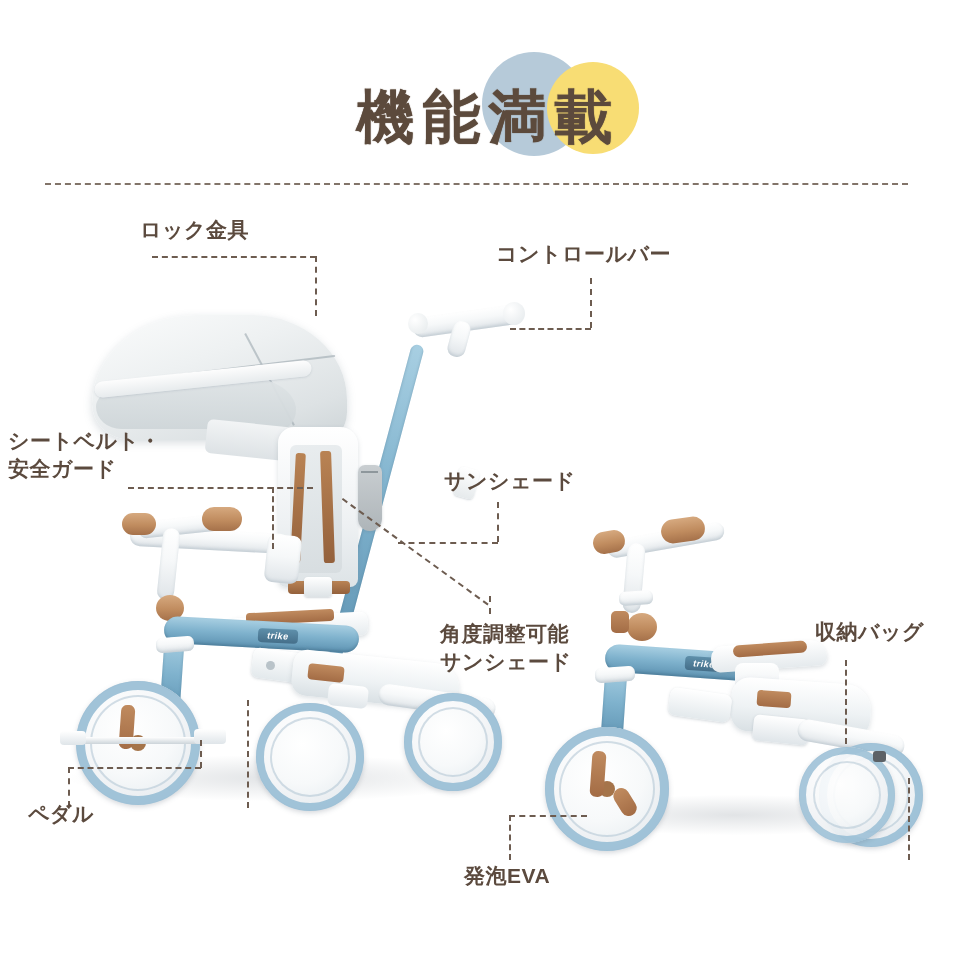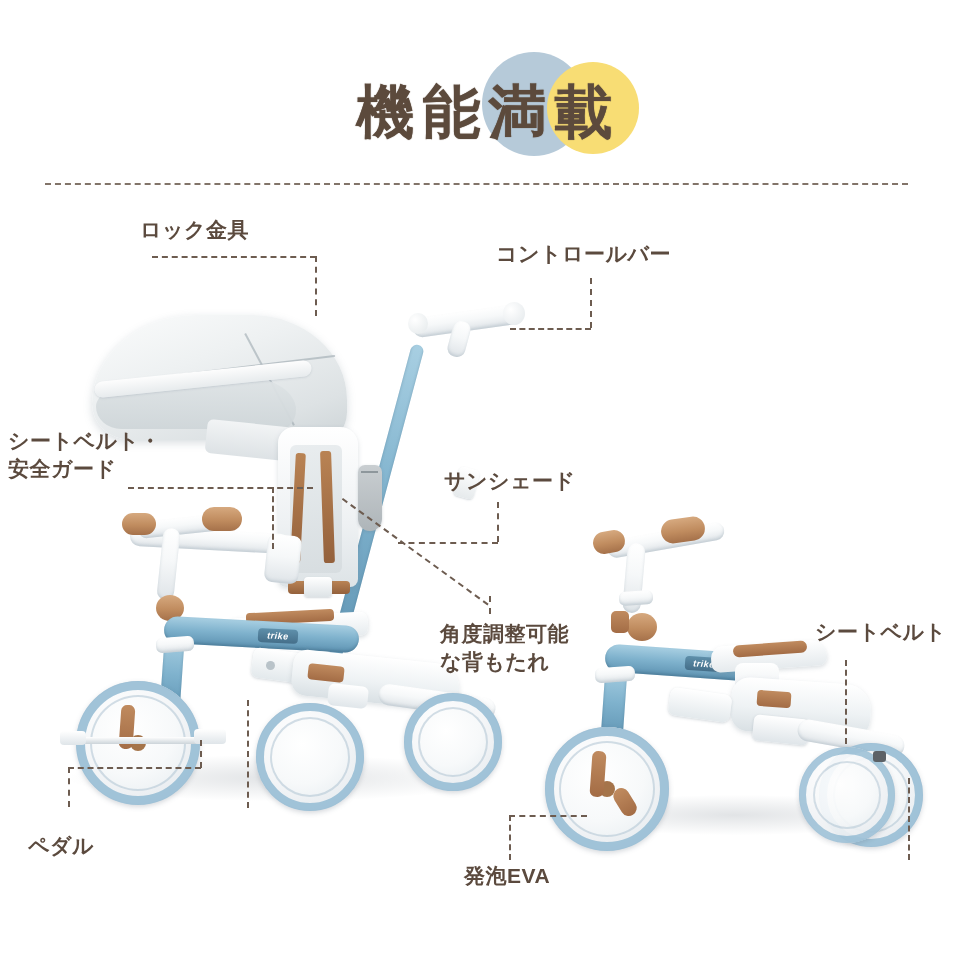--- a/index.html
+++ b/index.html
@@ -23,21 +23,20 @@
 
   .title {
     position: absolute; left: 0; top: 88px; width: 100%;
     text-align: center;
     font-size: 58px; line-height: 1;
     letter-spacing: 8px;
     color: #5c4a3c;
     font-weight: 700;
     text-shadow: 0 0 1px #5c4a3c;
     z-index: 3;
-    font-family: Liberation Mono, monospace;
   }
 
   .divider {
     position: absolute; left: 45px; top: 183px; width: 863px; height: 0;
     border-top: 2px dashed #6d5c50;
     opacity: .85;
   }
 
   
   .lbl {
@@ -324,23 +323,23 @@
   <div class="lbl" style="left:140px; top:216px;">ロック金具</div>
 
   <div class="lbl" style="left:496px; top:240px;">コントロールバー</div>
 
   <div class="lbl" style="left:8px; top:427px;">シートベルト・
 安全ガード</div>
 
   <div class="lbl" style="left:444px; top:467px;">サンシェード</div>
 
   <div class="lbl" style="left:440px; top:620px;">角度調整可能
-な背もたれ</div>
-
-  <div class="lbl" style="left:815px; top:618px;">シートベルト</div>
-
-  <div class="lbl" style="left:28px; top:800px;margin-top:32px;">ペダル</div>
+サンシェード</div>
+
+  <div class="lbl" style="left:815px; top:618px;">収納バッグ</div>
+
+  <div class="lbl" style="left:28px; top:800px;">ペダル</div>
 
 
   <div class="lbl" style="left:464px; top:862px;">発泡EVA</div>
 
 
 </div>
 
 </body></html>

